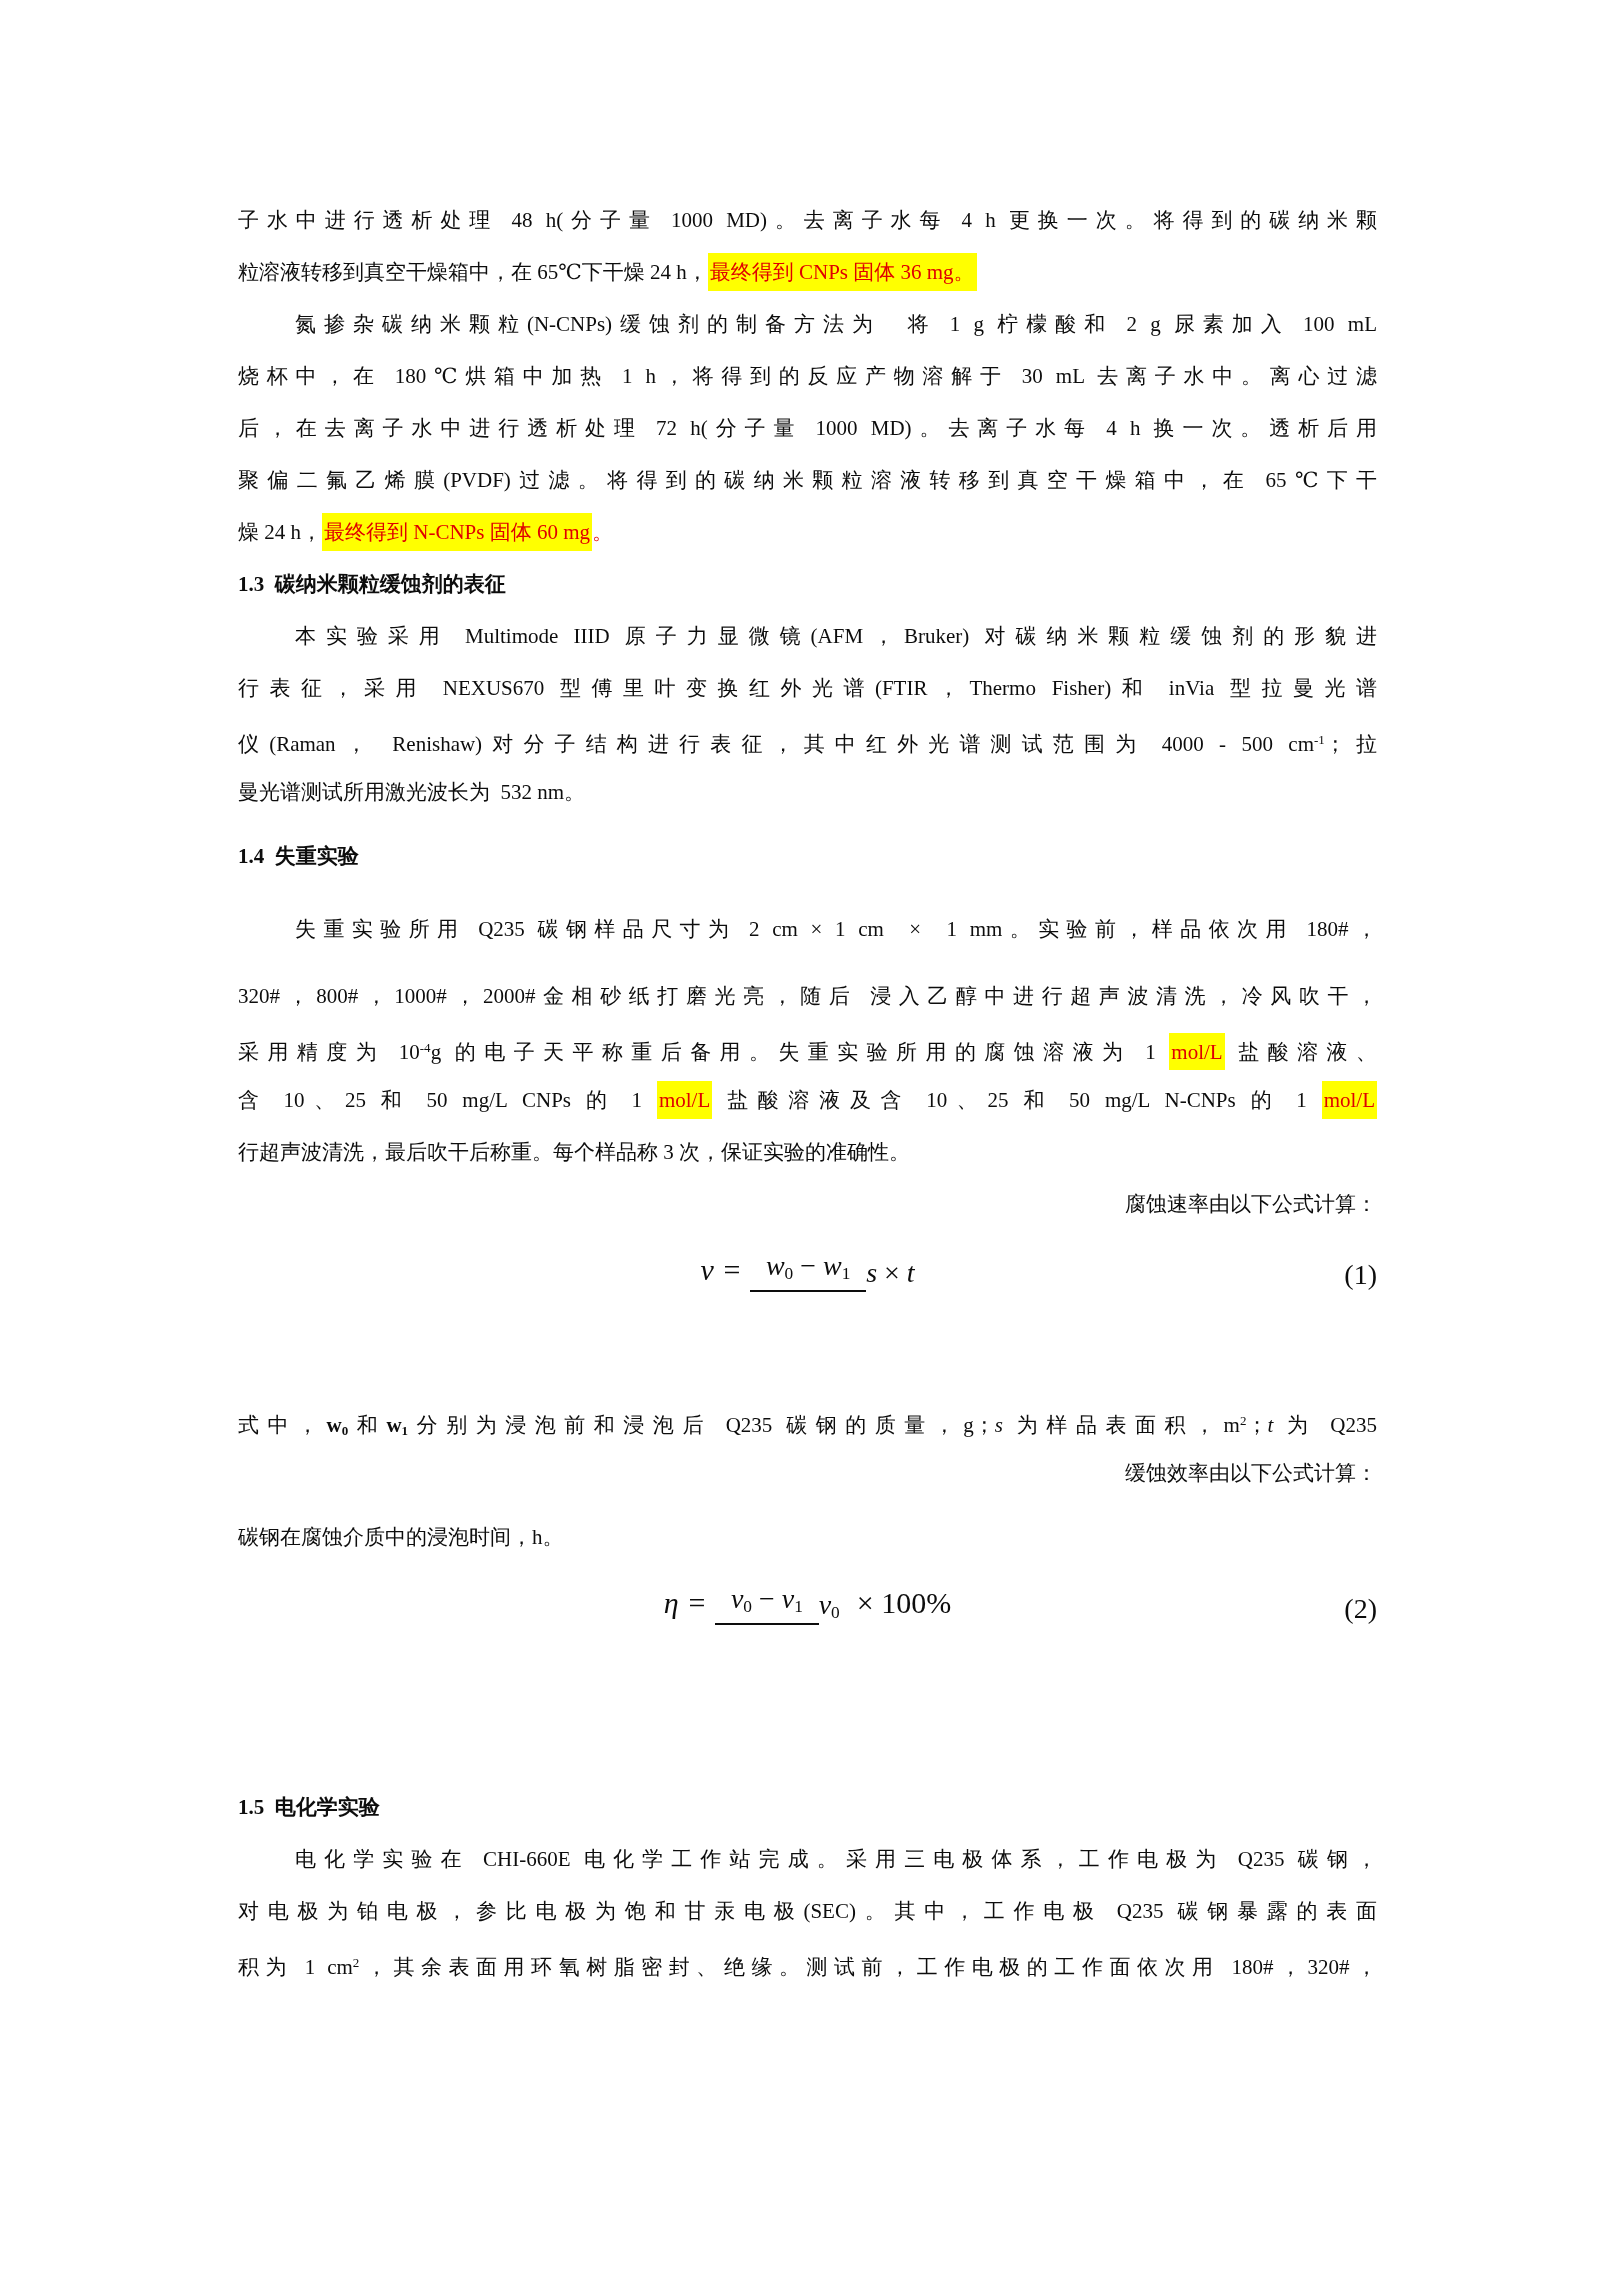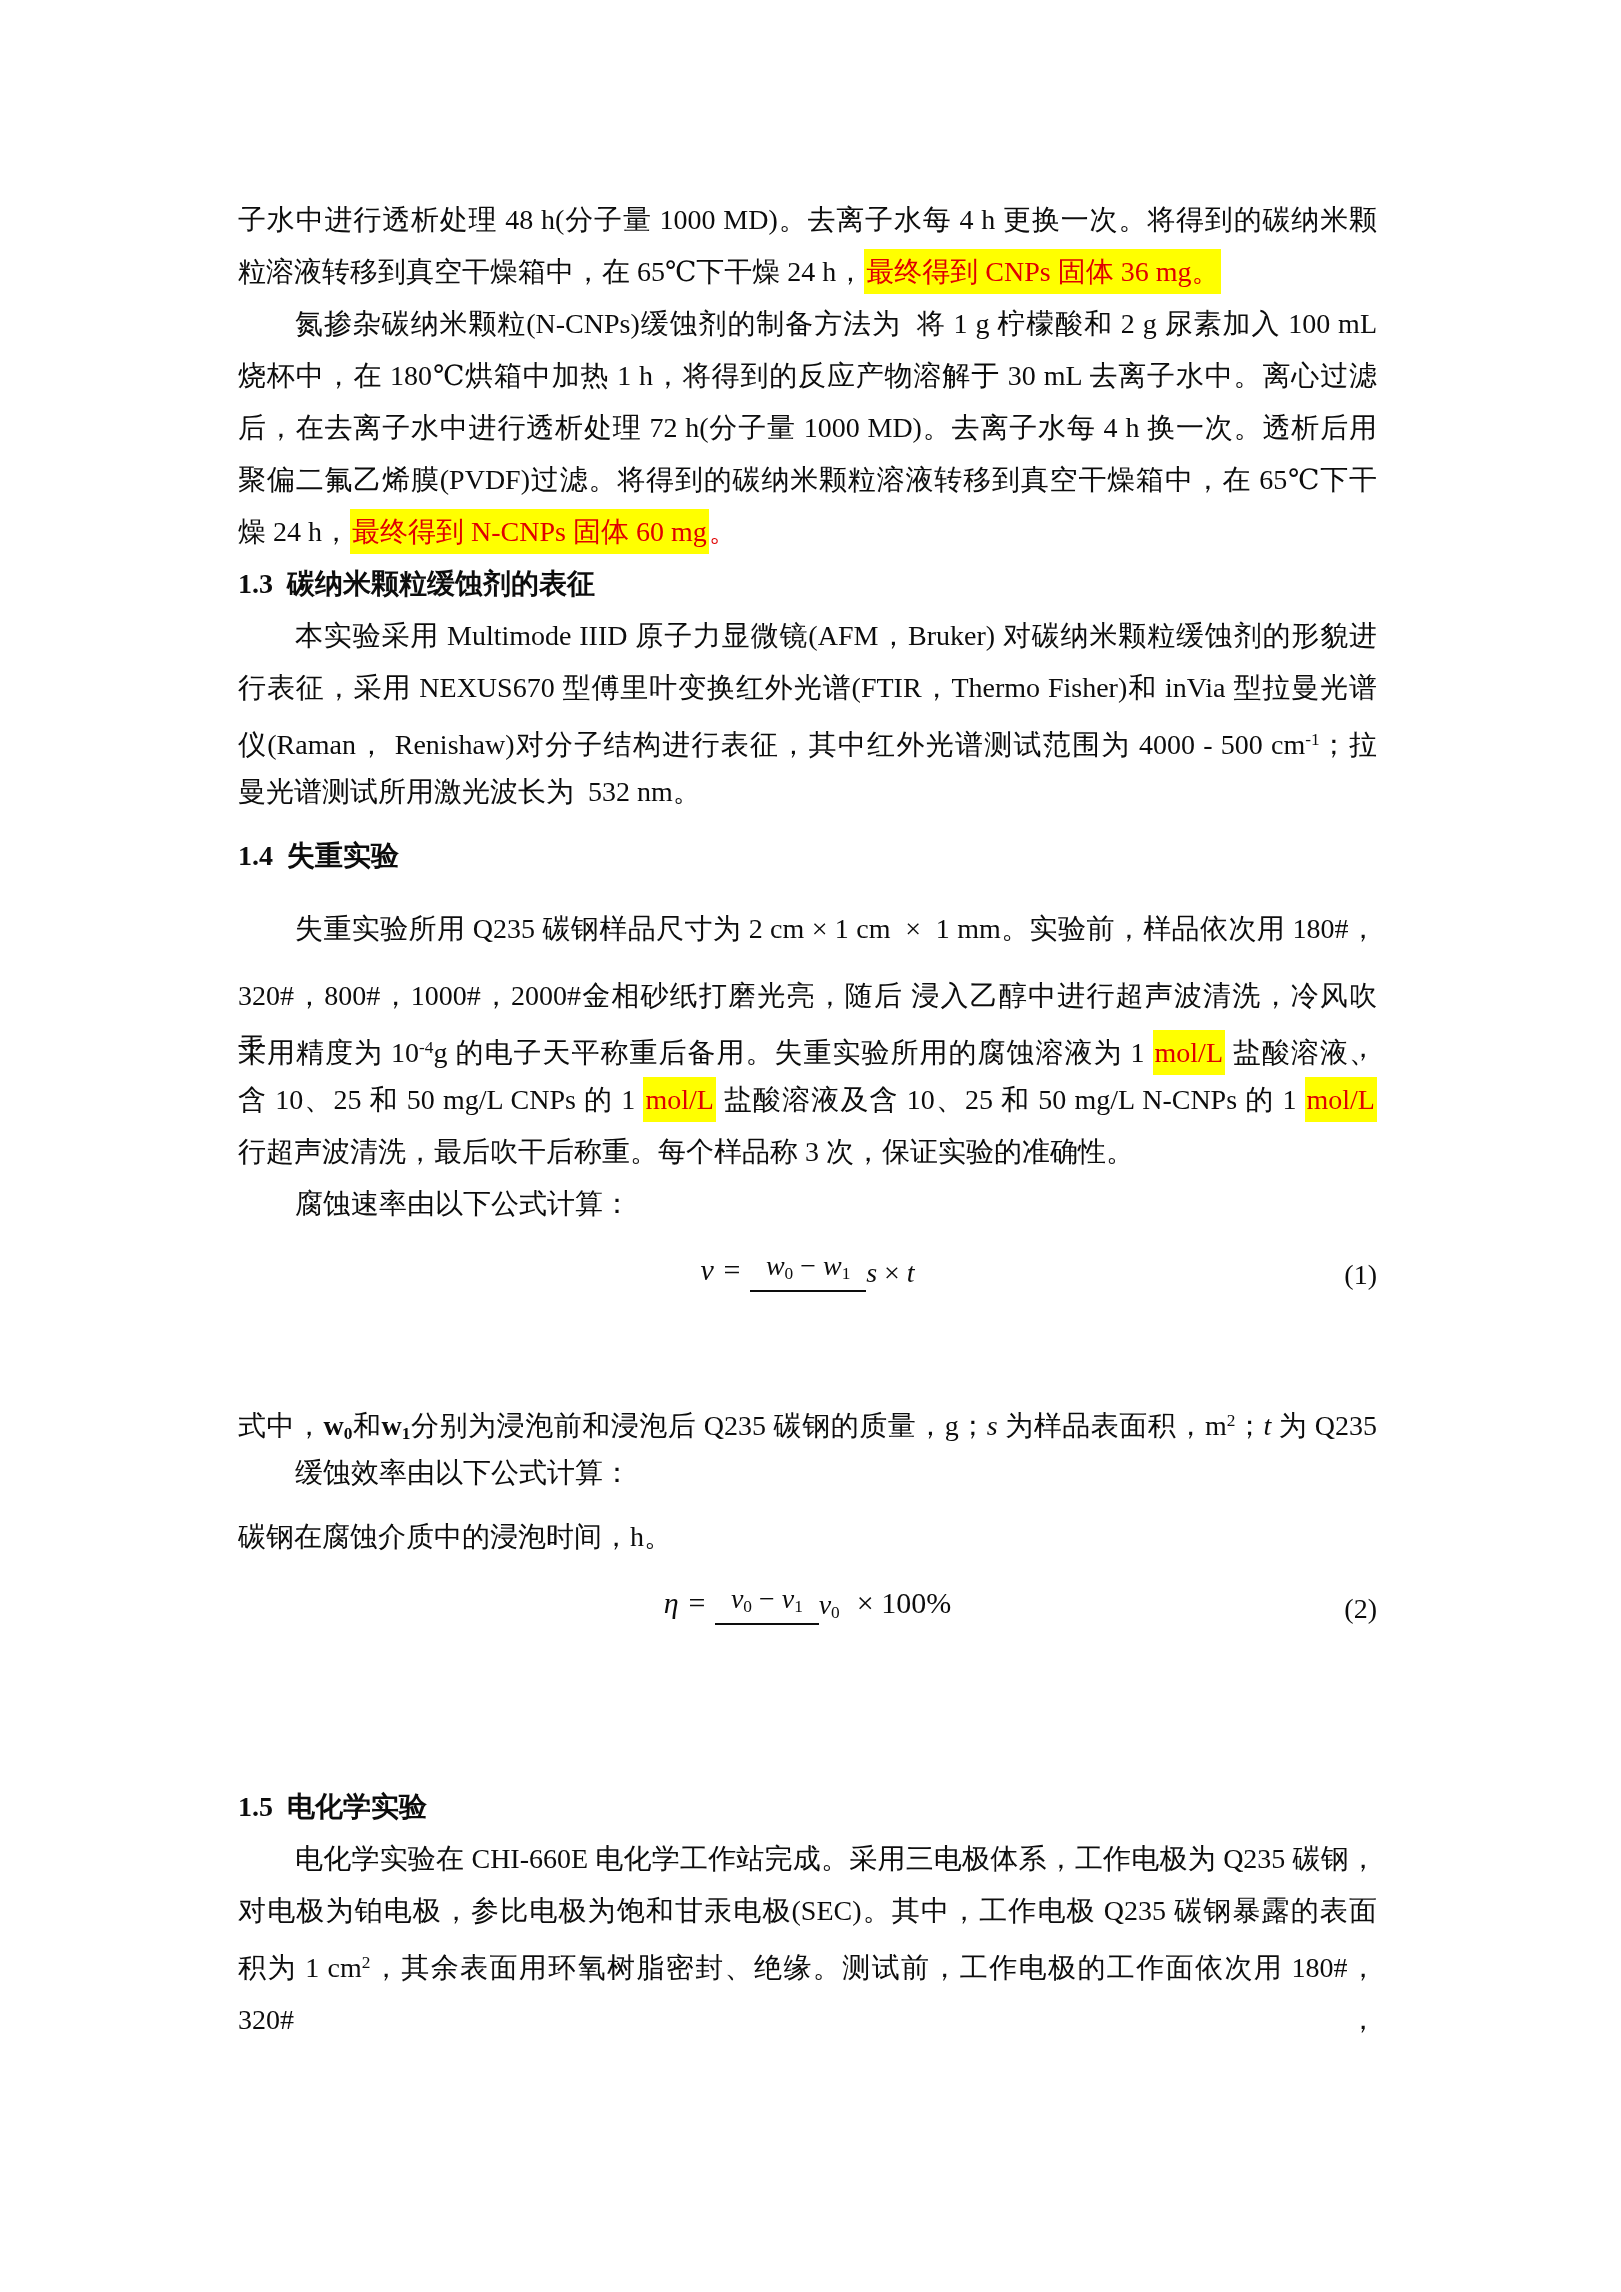--- a/index.html
+++ b/index.html
@@ -12,27 +12,27 @@
     overflow:hidden;
   }
   .content{
     position:absolute;
     left:238px;
     width:1139px;
     top:0;
     padding-top:194px;
   }
   .line{
-    font-size:28px;
+    font-size:21px;
     height:52px;
     line-height:52px;
     white-space:normal;
   }
   .j{text-align:justify;text-align-last:justify;}
-  .ind{text-indent:57px;}
+  .ind{text-indent:57px;text-align:right;}
   .heading{font-weight:bold;}
   .mA{margin-top:11.8px;}
   .mB{margin-top:21.6px;}
   .mC{margin-top:14.7px;}
   .mD{margin-top:12.7px;}
   .mE{margin-top:43px;}
   .hl{background:#ffff00;color:#e00000;padding:6.9px 2px;font-family:Liberation Serif, serif;}
   .red{color:#e00000;}
   .sup{font-size:0.62em;vertical-align:0.5em;}
   .sub{font-size:0.62em;vertical-align:-0.25em;}

